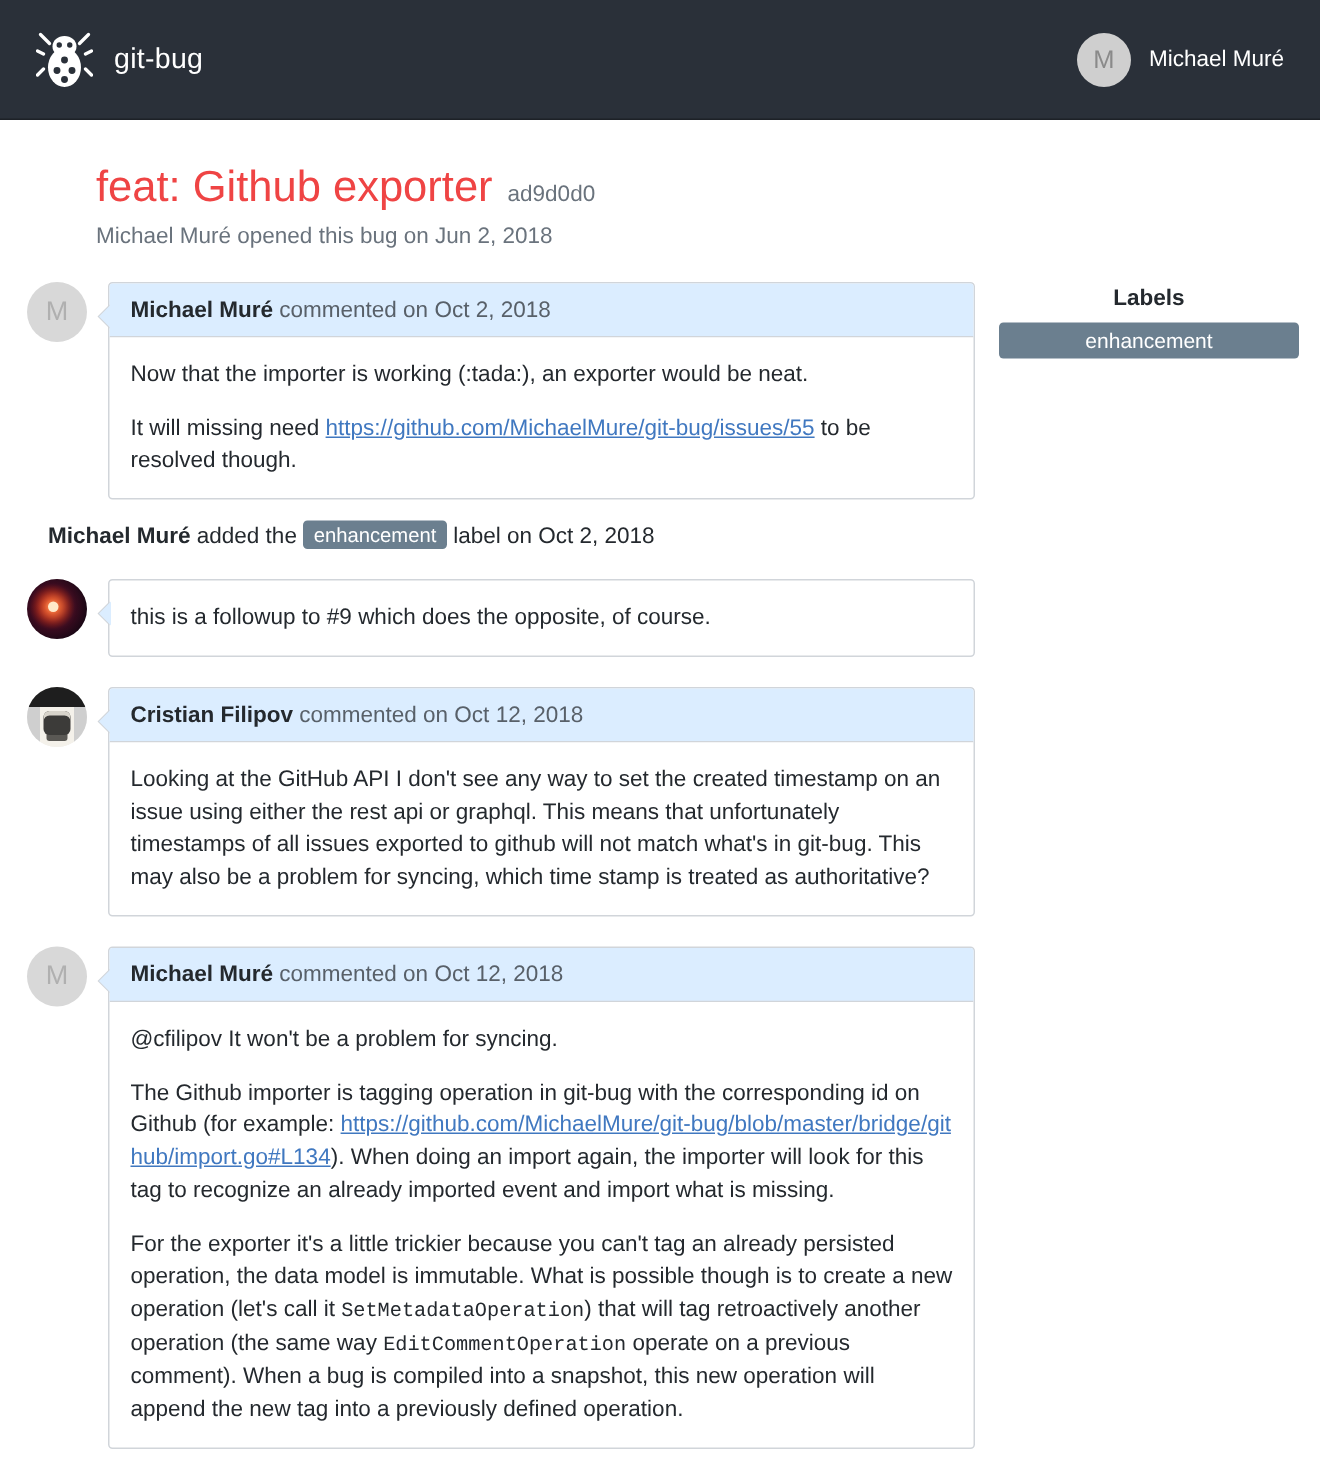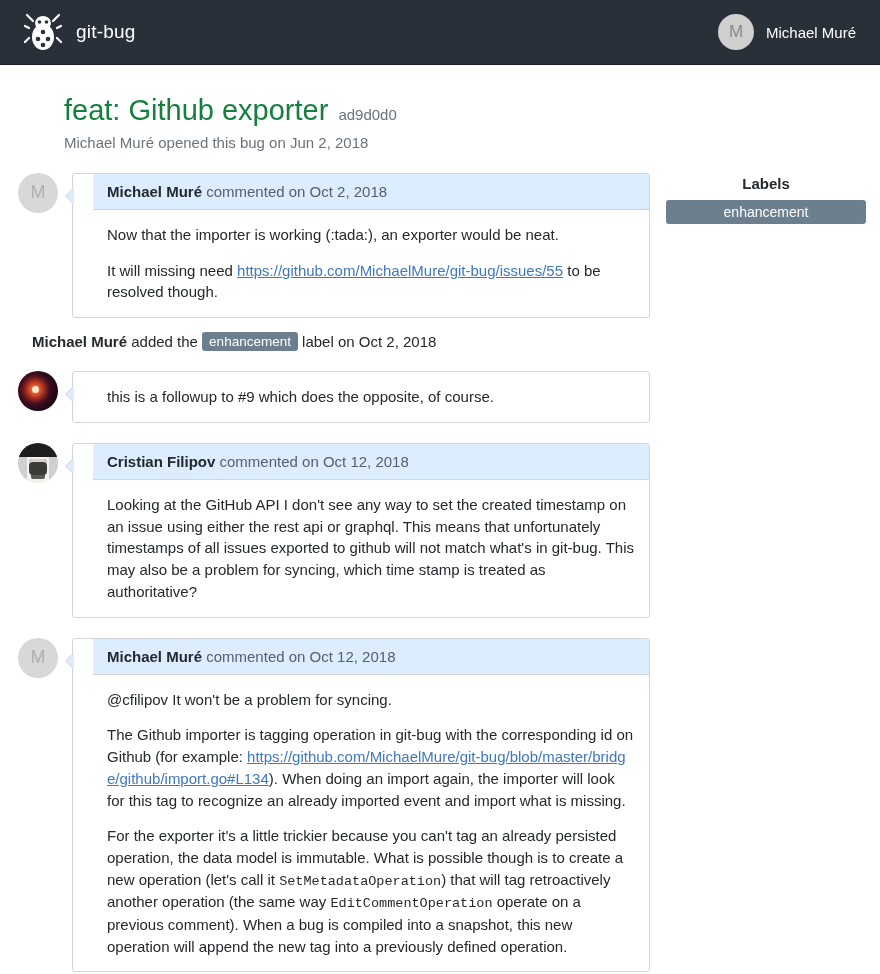--- a/index.html
+++ b/index.html
@@ -11,21 +11,21 @@
     color: #24292e;
   }
   body {
     width: 880px;
     min-height: 974px;
     overflow-x: hidden;
   }
 
   
   .navbar {
-    height: 65px;
+    height: 80px;
     background: #2a3039;
     display: flex;
     align-items: center;
     padding: 0 24px;
     justify-content: space-between;
     border-bottom: 1px solid #1d2127;
   }
   .navbar-left {
     display: flex;
     align-items: center;
@@ -68,21 +68,21 @@
   }
   .title-row {
     margin-left: 48px;
     display: flex;
     align-items: baseline;
     gap: 10px;
   }
   .bug-title {
     font-size: 29px;
     font-weight: 400;
-    color: #15803d;
+    color: #ef4444;
     margin: 0;
     line-height: 1.2;
   }
   .bug-hash {
     font-size: 15px;
     color: #6a737d;
   }
   .subtitle {
     margin-left: 48px;
     margin-top: 6px;
@@ -166,21 +166,20 @@
     box-shadow: inset 0 3px 0 #d8d4cb, 0 6px 0 -2px #5a5854;
   }
 
   .bubble {
     flex: 1 1 auto;
     border: 1px solid #d1d5da;
     border-radius: 3px;
     background: #ffffff;
     position: relative;
     min-width: 0;
-    padding-left: 20px;
   }
   .bubble::before {
     content: "";
     position: absolute;
     left: -8px;
     top: 14px;
     width: 0; height: 0;
     border-top: 8px solid transparent;
     border-bottom: 8px solid transparent;
     border-right: 8px solid #d1d5da;

